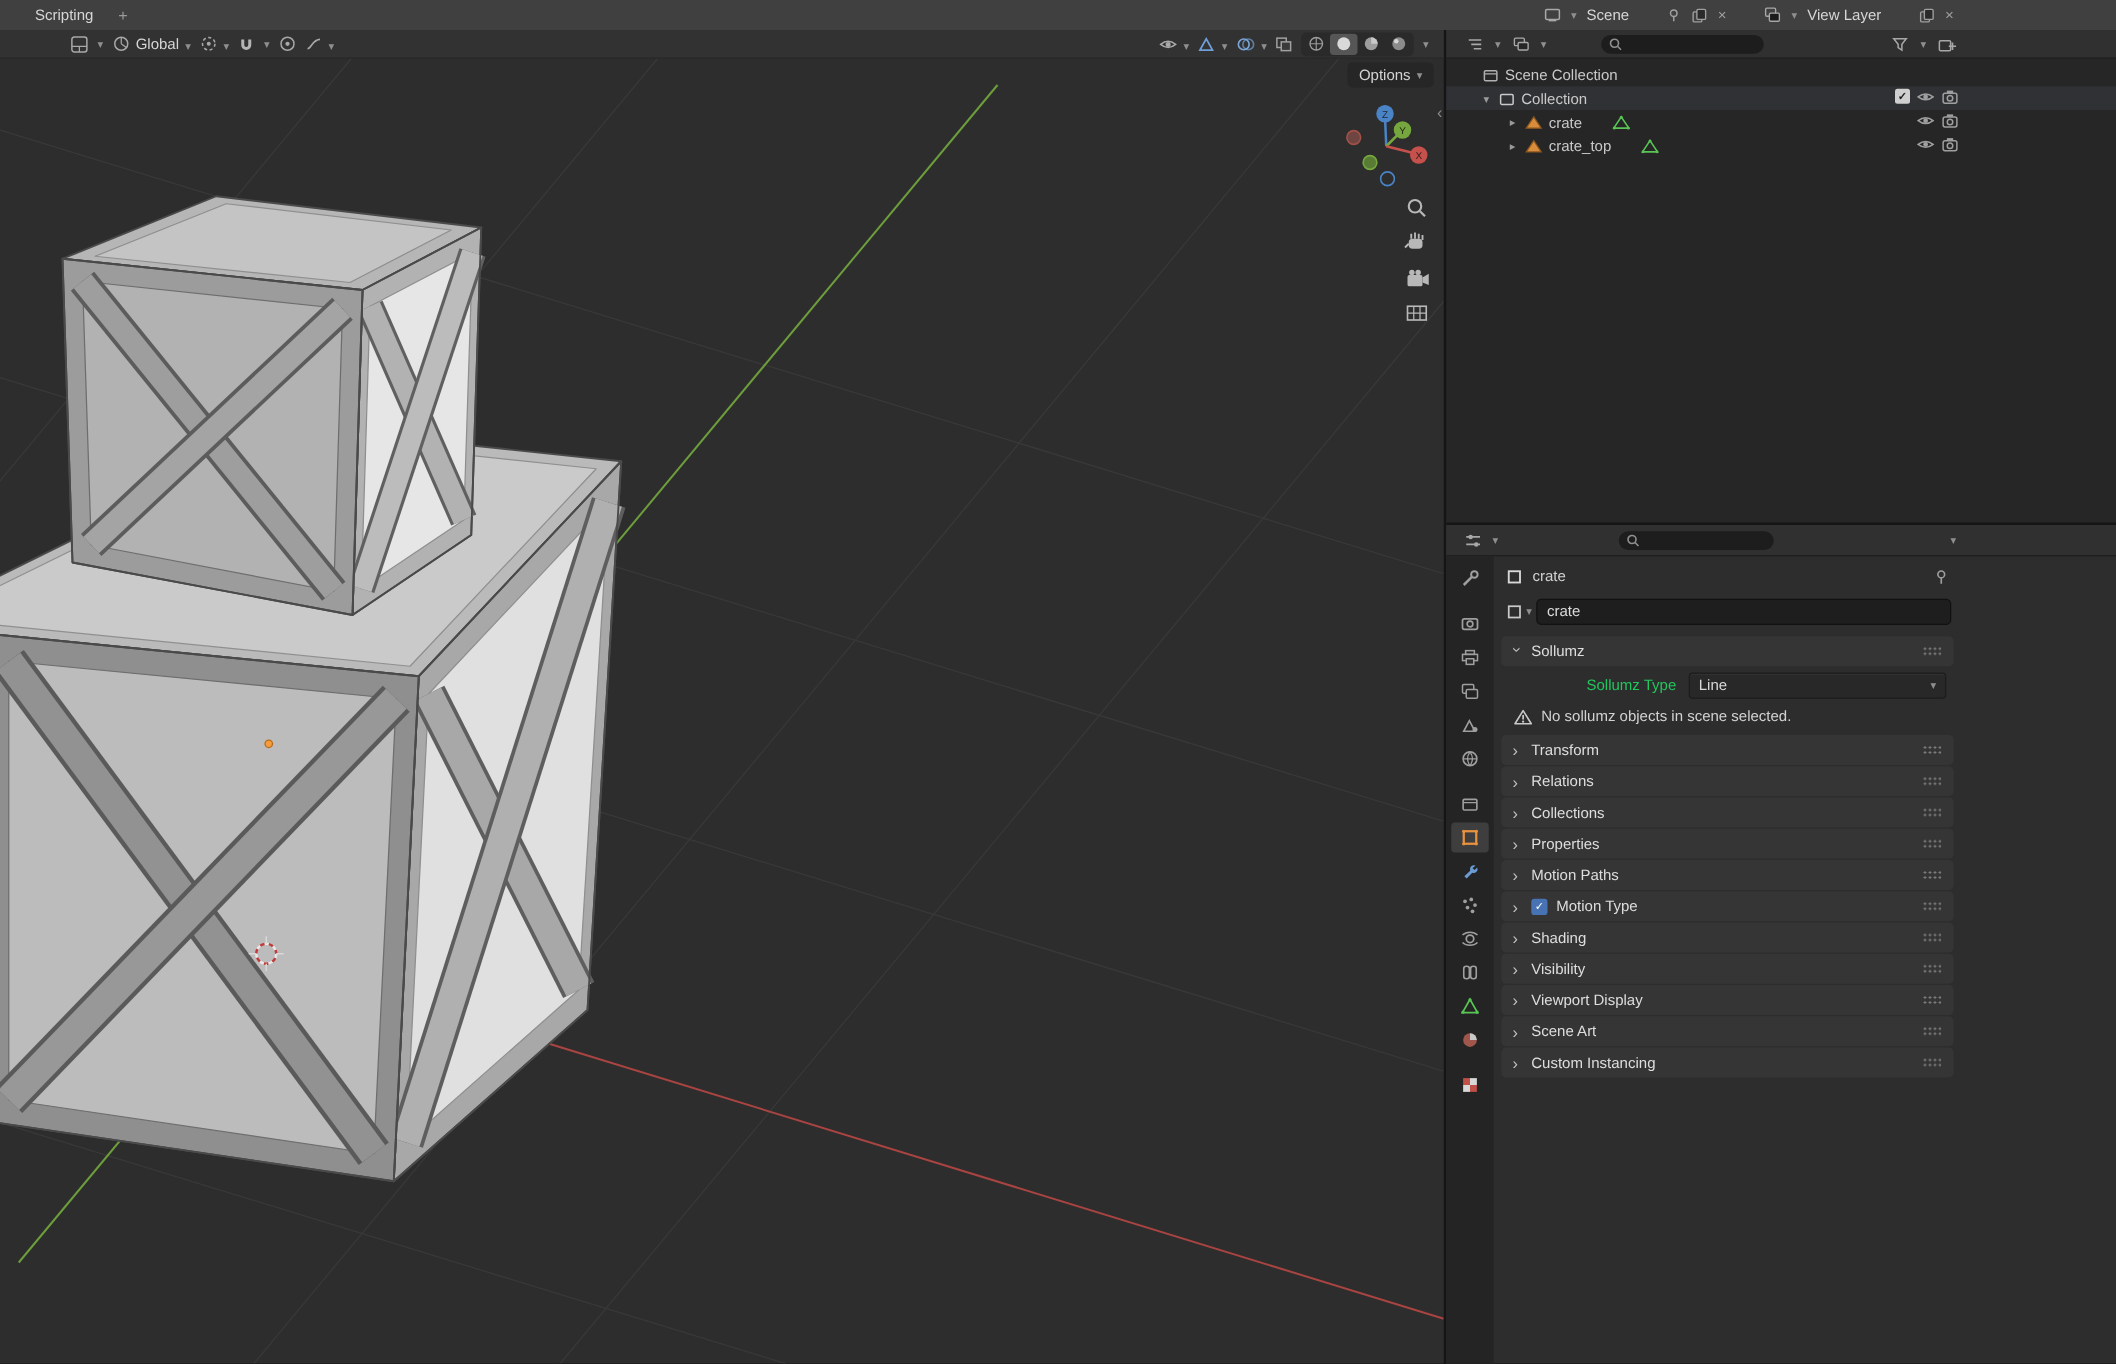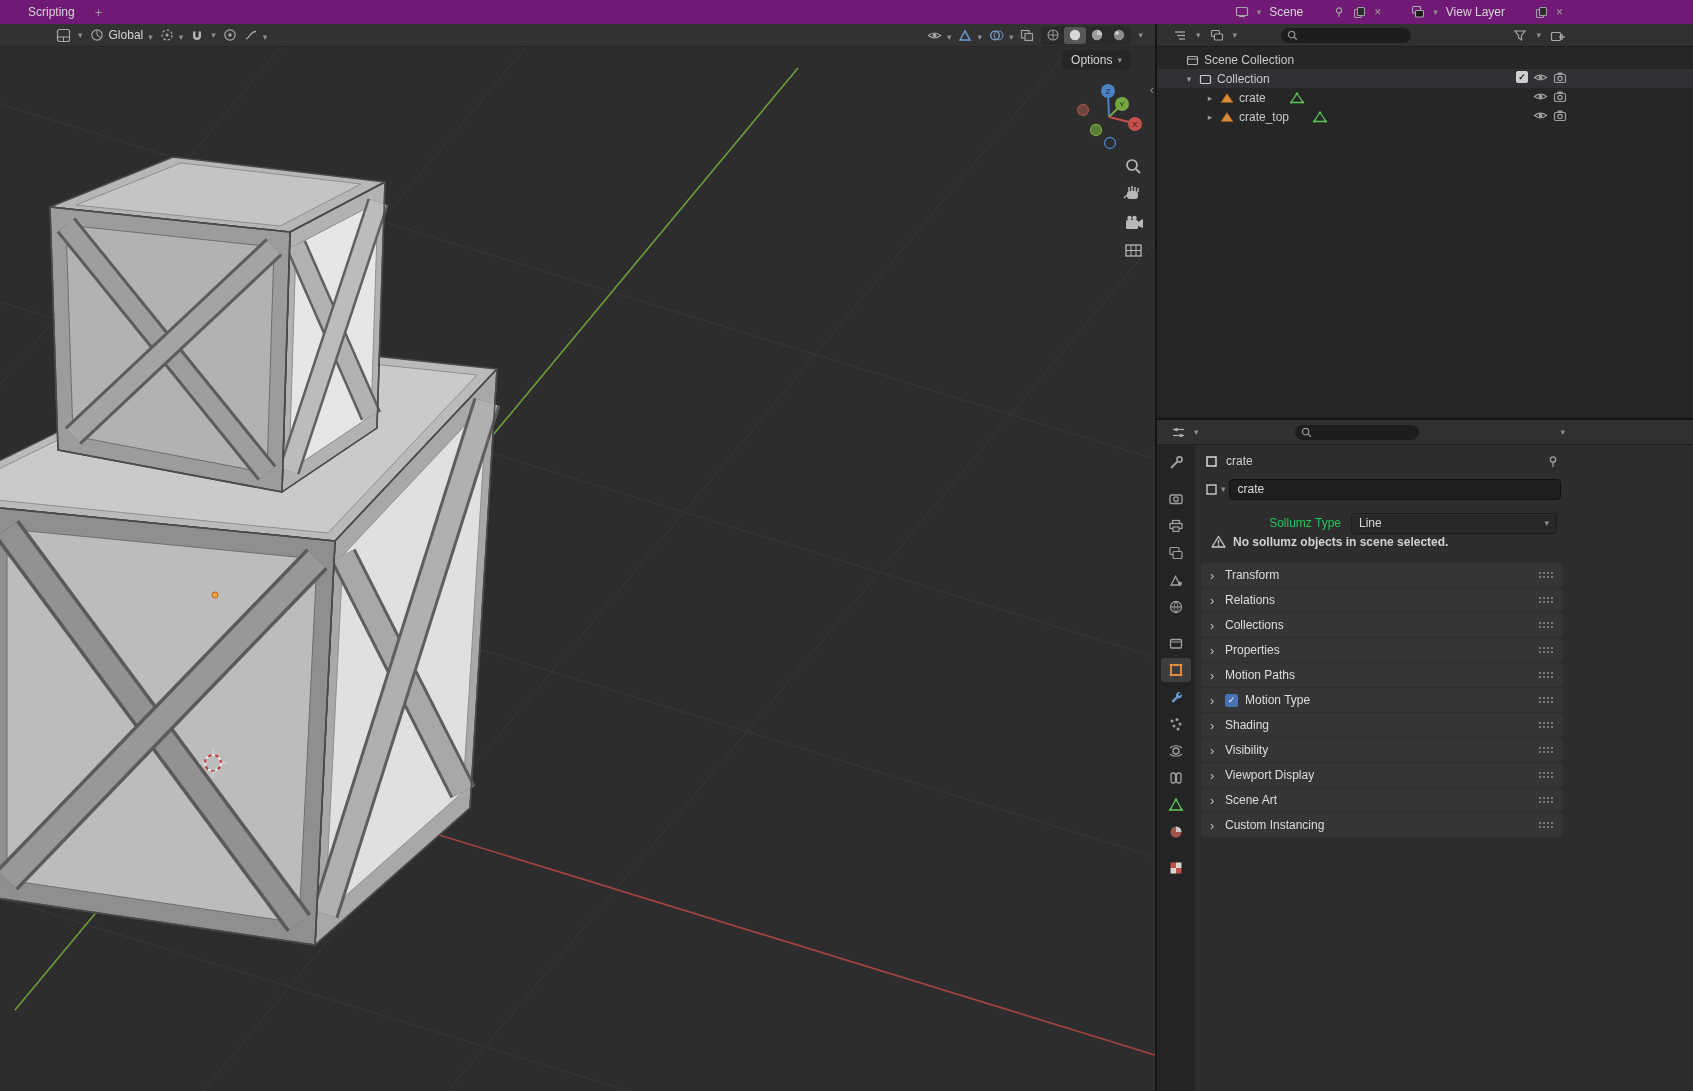--- a/index.html
+++ b/index.html
@@ -1,41 +1,41 @@
 <!DOCTYPE html>
 <html><head>
 <meta charset="utf-8">
 <style>
   html,body{margin:0;padding:0;background:#111;}
   .app{position:relative;width:1693px;height:1091px;overflow:hidden;background:#1c1c1c;
        font-family:"Liberation Sans",sans-serif;font-size:12px;color:#cfcfcf;}
   svg{display:block}
   
-  .topbar{position:absolute;left:0;top:0;width:100%;height:24px;background:#701a75;
+  .topbar{position:absolute;left:0;top:0;width:100%;height:24px;background:#404040;
           display:flex;align-items:center;border-bottom:1px solid #121212;}
   .tb-left{display:flex;align-items:center;gap:20px;padding-left:28px;}
   .ws-tab{color:#d6d6d6;}
   .tb-plus{color:#9a9a9a;font-size:13px;}
   .tb-right{margin-left:auto;display:flex;align-items:center;gap:8px;padding-right:130px;}
   .selgrp{display:flex;align-items:flex-end;gap:5px;}
   .chev{color:#8f8f8f;font-size:9px;line-height:1;}
   .xbtn{color:#9f9f9f;font-size:12px;line-height:1;}
   .gap18{width:14px;}
   
   .viewport{position:absolute;left:0;top:24px;width:1155px;height:1067px;background:#2d2d2d;overflow:hidden;}
   .vp-header{position:absolute;left:0;top:0;width:100%;height:22px;background:#323232;z-index:6;
              display:flex;align-items:center;border-bottom:1px solid #272727;}
   .vph-left{display:flex;align-items:center;gap:7px;padding-left:56px;}
   .vph-right{margin-left:auto;display:flex;align-items:center;gap:7px;padding-right:12px;}
   .hdr-txt{color:#d6d6d6;}
   .seg{display:flex;align-items:center;background:#2a2a2a;border-radius:4px;padding:1px;}
   .seg .sseg{width:22px;height:17px;display:flex;align-items:center;justify-content:center;border-radius:3px;}
   .seg .sseg.active{background:#565656;}
   .vp-svg{position:absolute;left:0;top:0;z-index:1;}
-  .options-btn{position:absolute;top:26px;right:24px;z-index:5;display:flex;align-items:center;gap:5px;
+  .options-btn{position:absolute;top:26px;right:8px;z-index:5;display:flex;align-items:center;gap:5px;
                background:rgba(32,32,32,.55);padding:3px 9px;border-radius:4px;color:#d4d4d4;}
   .collapse-arrow{position:absolute;top:58px;right:1px;z-index:5;color:#8a8a8a;font-size:13px;}
   
   .right{position:absolute;left:1155px;top:24px;width:538px;bottom:0;border-left:2px solid #151515;}
   .outliner{position:absolute;left:0;top:0;width:100%;height:394px;background:#262626;}
   .ol-header{height:22px;background:#303030;border-bottom:1px solid #1d1d1d;display:flex;align-items:center;
              padding:0 130px 0 16px;gap:9px;}
   .search-pill{width:118px;height:15px;background:#1d1d1d;border-radius:8px;display:flex;align-items:center;
                padding:0 6px;gap:4px;}
   .sp-props{width:112px;}
@@ -70,21 +70,21 @@
         background-image:radial-gradient(circle,#7a7a7a .9px,transparent 1.1px);background-size:4px 4px;}
   .cb{width:13px;height:13px;background:#4772b3;border-radius:2.5px;color:#fff;font-size:9px;
       display:flex;align-items:center;justify-content:center;}
   .sollumz-body{padding:2px 0 8px;}
   .frow{display:flex;align-items:center;height:24px;}
   .flabel{width:140px;text-align:right;padding-right:10px;color:#22c55e;}
   .dropdown{width:190px;height:19px;background:#282828;border:1px solid #1c1c1c;border-radius:3px;
             display:flex;align-items:center;padding:0 7px;color:#d8d8d8;
             box-shadow:inset 0 1px 0 rgba(255,255,255,.04);}
   .dd-chev{margin-left:auto;}
-  .warn-row{display:flex;align-items:flex-start;gap:7px;height:20px;padding-left:10px;color:#d2d2d2;font-weight:bold;}
+  .warn-row{display:flex;align-items:flex-end;gap:7px;height:20px;padding-left:10px;color:#d2d2d2;}
 </style>
 </head>
 <body>
 
 <div class="app">
 
   <div class="topbar">
     <div class="tb-left">
       <span class="ws-tab">Scripting</span>
       <span class="tb-plus">+</span>
@@ -662,20 +662,25 @@
             <svg width="13" height="13">
                 <rect x="2" y="2" width="9" height="9" fill="none" stroke="#c9c9c9" stroke-width="1.4"></rect>
               </svg>
           </span>
           <span class="chev">▾</span>
           <span class="name-field">
             <span>crate</span>
           </span>
         </div>
 
+        <div class="prop-panel">
+          <span class="pch open">›</span>
+          <span>Sollumz</span>
+          <span class="grip"></span>
+        </div>
         <div class="sollumz-body">
           <div class="frow">
             <span class="flabel">Sollumz Type</span>
             <span class="dropdown">
               <span>Line</span>
               <span class="chev dd-chev">▾</span>
             </span>
           </div>
           <div class="warn-row">
             <span>

